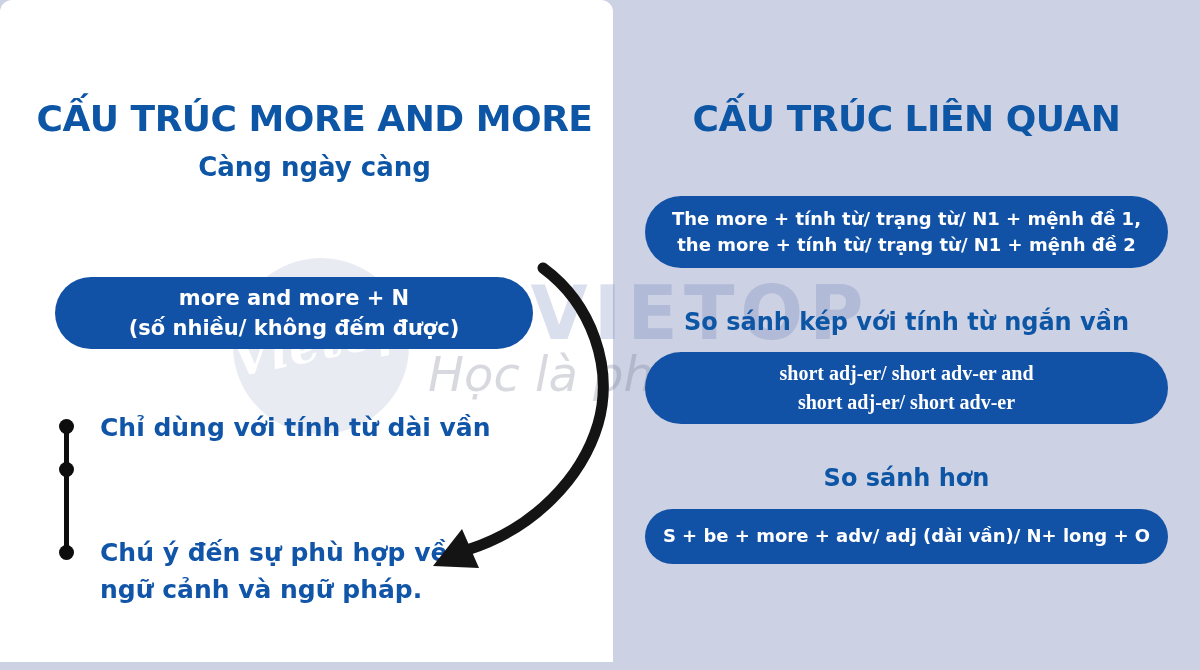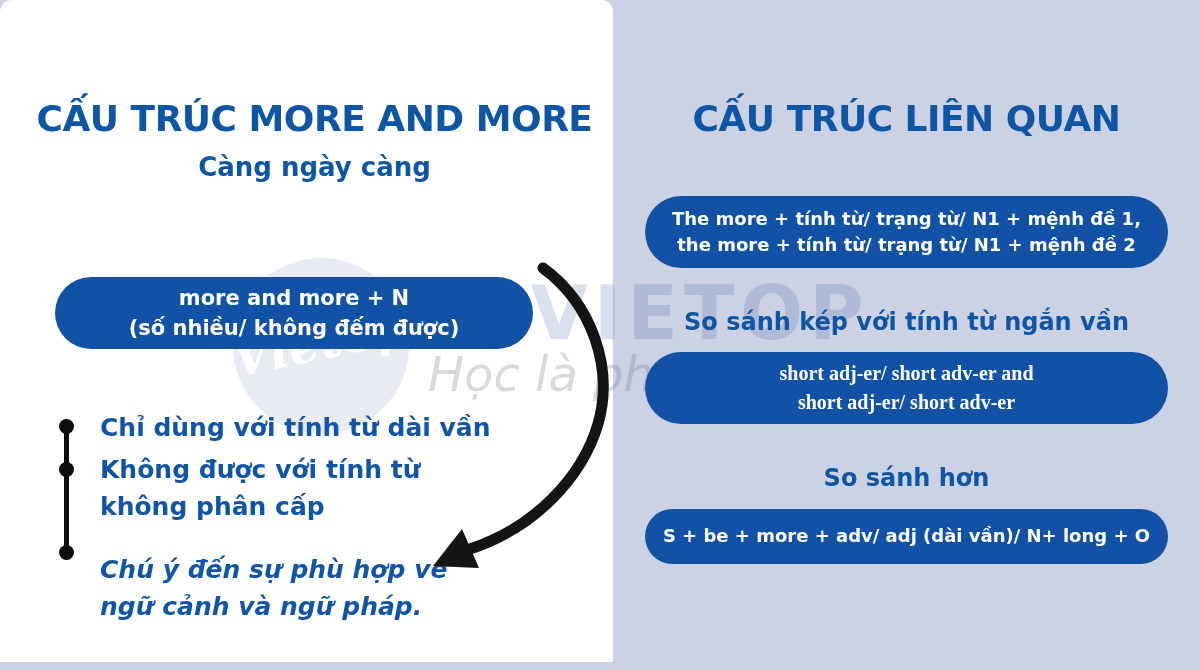--- a/index.html
+++ b/index.html
@@ -82,21 +82,21 @@
   }
   .note-dot {
     position:absolute; left:7px; width:15px; height:15px;
     border-radius:50%; background:#0d0d0d;
   }
   .dot-1 { top:14px; } .dot-2 { top:57px; } .dot-3 { top:140px; }
   .note-text {
     position:absolute; left:36px; font-size:25px; font-weight:bold;
     color:#1155a8; line-height:37px; white-space:pre-line;margin-left:12px;
   }
-  .note-1 { top:4px; } .note-2 { top:46px; } .note-3 { top:146px;font-style:italic; }
+  .note-1 { top:4px; } .note-2 { top:46px; } .note-3 { top:129px; }
 
   
   .arrow-svg {
     position:absolute; left:0; top:0; width:1200px; height:670px;
     z-index:3; pointer-events:none;
   }
 </style>
 </head>
 <body>
 
@@ -118,22 +118,20 @@
 
     <div class="pill pill-left-2">more and more + N
 (số nhiều/ không đếm được)</div>
 
     <div class="notes">
       <div class="notes-line"></div>
       <div class="note-dot dot-1"></div>
       <div class="note-dot dot-2"></div>
       <div class="note-dot dot-3"></div>
       <div class="note-text note-1">Chỉ dùng với tính từ dài vần</div>
-      <div class="note-text note-2">Không được với tính từ
-không phân cấp</div>
       <div class="note-text note-3">Chú ý đến sự phù hợp về
 ngữ cảnh và ngữ pháp.</div>
     </div>
   </div>
 
   <div class="right-panel z2">
     <div class="panel-title rp-title">CẤU TRÚC LIÊN QUAN</div>
 
     <div class="pill pill-right-1">The more + tính từ/ trạng từ/ N1 + mệnh đề 1,
 the more + tính từ/ trạng từ/ N1 + mệnh đề 2</div>

